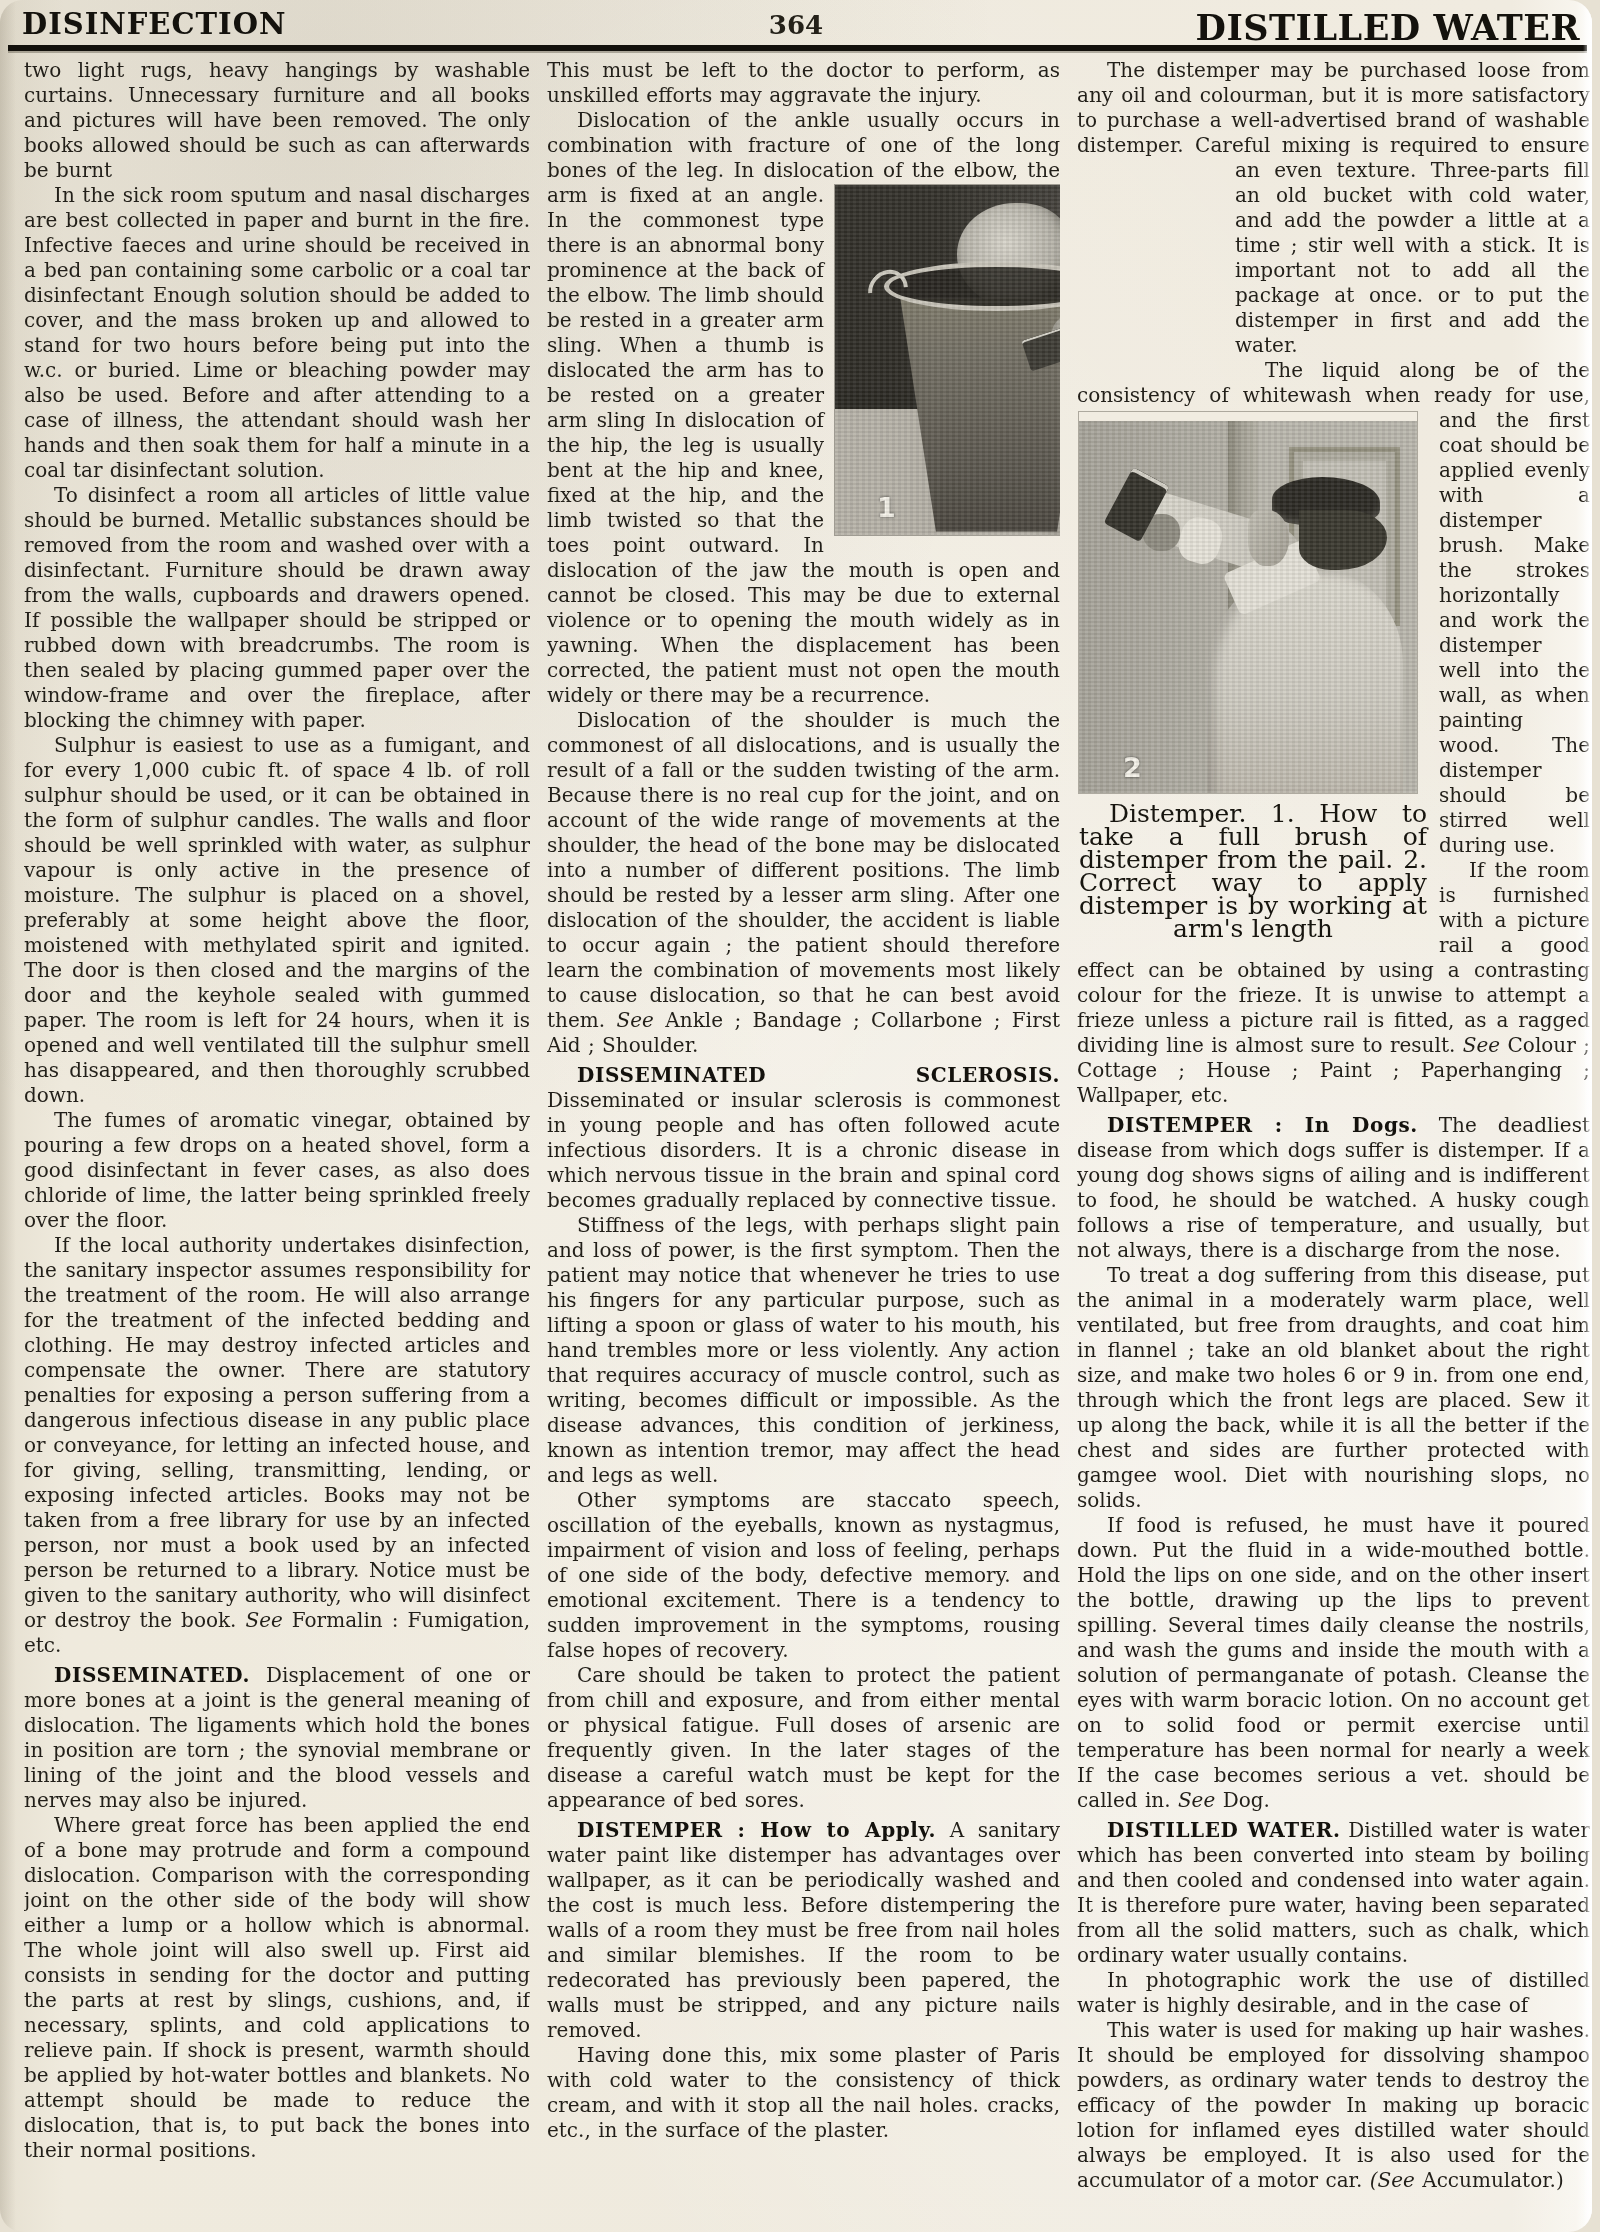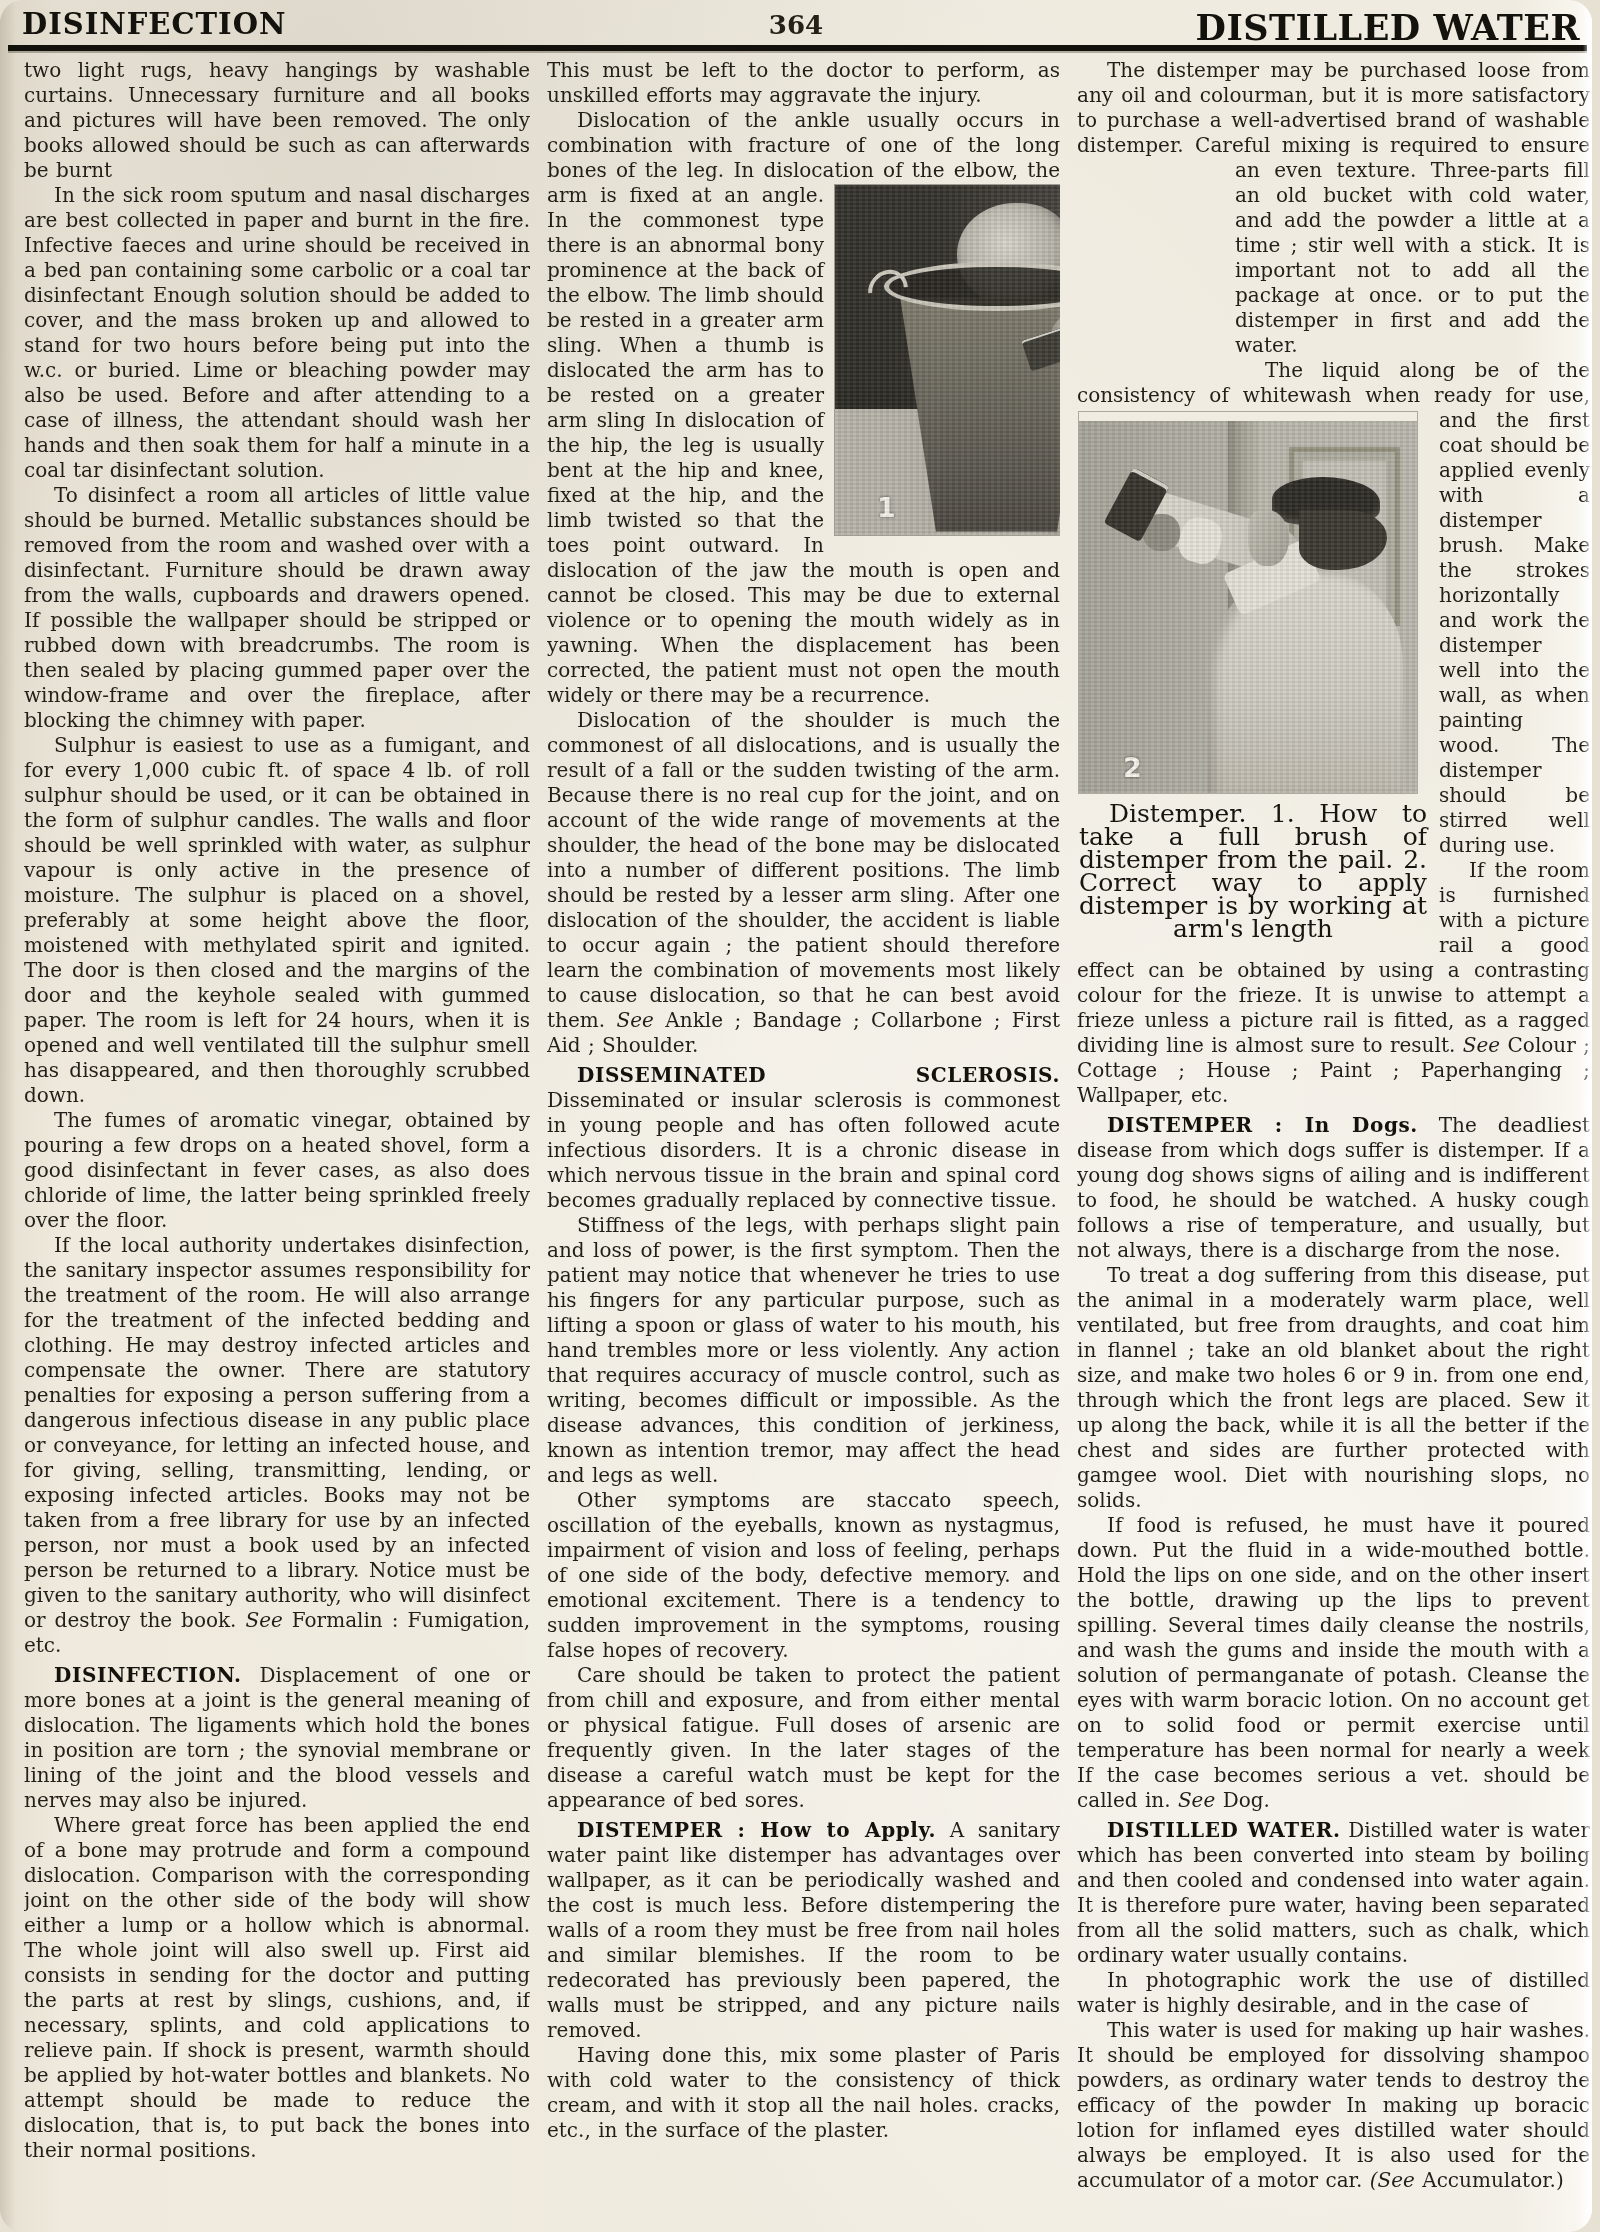--- a/index.html
+++ b/index.html
@@ -116,21 +116,21 @@
   <div class="h-right">DISTILLED WATER</div>
   <div class="rule"></div>
 
   <section class="col" id="col1">
     <p class="noind"><span>two light rugs, heavy hangings by washable curtains.  Unnecessary furniture and all books and pictures will have been removed.  The only books allowed should be such as can afterwards be burnt</span></p>
     <p><span>In the sick room sputum and nasal discharges are best collected in paper and burnt in the fire.  Infective faeces and urine should be received in a bed pan containing some carbolic or a coal tar disinfectant  Enough solution should be added to cover, and the mass broken up and allowed to stand for two hours before being put into the w.c. or buried. Lime or bleaching powder may also be used. Before and after attending to a case of illness, the attendant should wash her hands and then soak them for half a minute in a coal tar disinfectant solution.</span></p>
     <p><span>To disinfect a room all articles of little value should be burned.  Metallic substances should be removed from the room and washed over with a disinfectant.  Furniture should be drawn away from the walls, cupboards and drawers opened.  If possible the wallpaper should be stripped or rubbed down with breadcrumbs.  The room is then sealed by placing gummed paper over the window-frame and over the fireplace, after blocking the chimney with paper.</span></p>
     <p><span>Sulphur is easiest to use as a fumigant, and for every 1,000 cubic ft. of space 4 lb. of roll sulphur should be used, or it can be obtained in the form of sulphur candles.  The walls and floor should be well sprinkled with water, as sulphur vapour is only active in the presence of moisture.  The sulphur is placed on a shovel, preferably at some height above the floor, moistened with methylated spirit and ignited. The door is then closed and the margins of the door and the keyhole sealed with gummed paper.  The room is left for 24 hours, when it is opened and well ventilated till the sulphur smell has disappeared, and then thoroughly scrubbed down.</span></p>
     <p><span>The fumes of aromatic vinegar, obtained by pouring a few drops on a heated shovel, form a good disinfectant in fever cases, as also does chloride of lime, the latter being sprinkled freely over the floor.</span></p>
     <p><span>If the local authority undertakes disinfection, the sanitary inspector assumes responsibility for the treatment of the room.  He will also arrange for the treatment of the infected bedding and clothing.  He may destroy infected articles and compensate the owner.  There are statutory penalties for exposing a person suffering from a dangerous infectious disease in any public place or conveyance, for letting an infected house, and for giving, selling, transmitting, lending, or exposing infected articles.  Books may not be taken from a free library for use by an infected person, nor must a book used by an infected person be returned to a library.  Notice must be given to the sanitary authority, who will disinfect or destroy the book.  </span><i class="see">See</i><span> Formalin : Fumigation, etc.</span></p>
-    <p class="entry"><b class="hw">DISINFECTION.</b><span>  Displacement of one or more bones at a joint is the general meaning of dislocation.  The ligaments which hold the bones in position are torn ;  the synovial membrane or lining of the joint and the blood vessels and nerves may also be injured.</span></p>
+    <p class="entry"><b class="hw">DISSEMINATED.</b><span>  Displacement of one or more bones at a joint is the general meaning of dislocation.  The ligaments which hold the bones in position are torn ;  the synovial membrane or lining of the joint and the blood vessels and nerves may also be injured.</span></p>
     <p><span>Where great force has been applied the end of a bone may protrude and form a compound dislocation.  Comparison with the corresponding joint on the other side of the body will show either a lump or a hollow which is abnormal.  The whole joint will also swell up.  First aid consists in sending for the doctor and putting the parts at rest by slings, cushions, and, if necessary, splints, and cold applications to relieve pain.  If shock is present, warmth should be applied by hot-water bottles and blankets.  No attempt should be made to reduce the dislocation, that is, to put back the bones into their normal positions.</span></p>
   </section>
 
   <section class="col" id="col2">
     <p class="noind"><span>This must be left to the doctor to perform, as unskilled efforts may aggravate the injury.</span></p>
     <p><span>Dislocation of the ankle usually occurs in combination with fracture of one of the long bones of the leg.  In dislocation of the </span><span class="ph1-spacer">
           <span class="photo1" role="img" aria-label="Hand dipping a brush into a pail of distemper">
             <span class="p1-floor"></span>
             <span class="p1-floor-step"></span>
             <span class="p1-head"></span>

